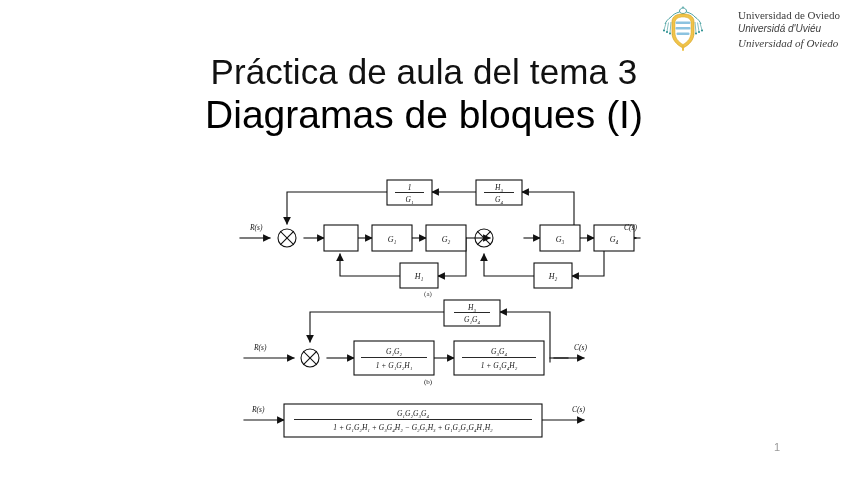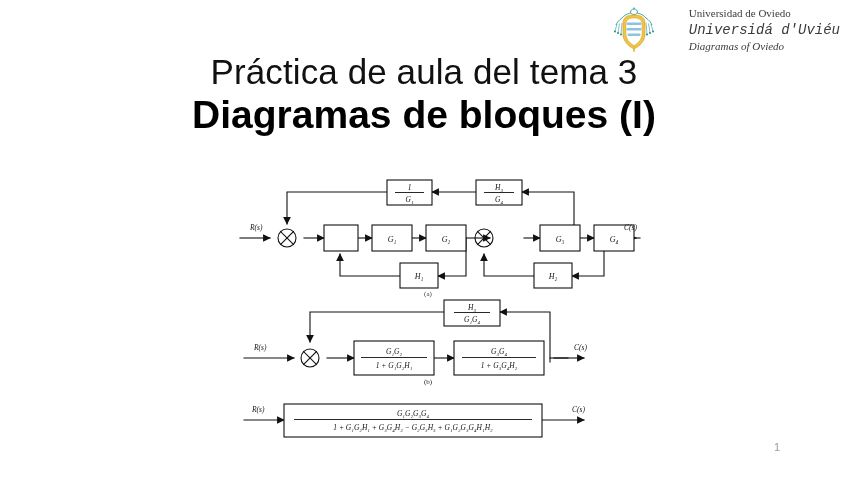--- a/index.html
+++ b/index.html
@@ -28,41 +28,41 @@
   #brand-crest { width: 56px; height: 46px; display: block; }
   #brand-text {
     display: flex;
     flex-direction: column;
     justify-content: center;
     line-height: 1.32;
     color: #3b3b3b;
     margin-left: 19px;
   }
   #brand-text .l1 { font-family: "Liberation Serif", serif; font-size: 11px; }
-  #brand-text .l2 { font-family: Liberation Mono, monospace; font-size: 14px; font-style: italic; }
+  #brand-text .l2 { font-family: Liberation Sans, sans-serif; font-size: 10px; font-style: italic; }
   #brand-text .l3 { font-family: "Liberation Serif", serif; font-size: 11px; font-style: italic; }
 
   
   #title-block {
     position: absolute;
     top: 52px;
     left: 0;
     width: 848px;
     text-align: center;
   }
   #title-main {
     font-size: 35px;
     font-weight: 300;
     letter-spacing: 0.1px;
     color: #111111;
     line-height: 1.12;
   }
   #title-sub {
     font-size: 39px;
-    font-weight: 700;
+    font-weight: 400;
     color: #000000;
     line-height: 1.14;
     margin-top: 2px;
   }
 
   
   #figure {
     position: absolute;
     left: 232px;
     top: 172px;
@@ -134,21 +134,21 @@
 
       <g stroke="#f0c44a" stroke-width="3" fill="none">
         <path d="M56 84 l0 6"></path>
       </g>
       <path d="M56 78 l0 10" stroke="#e8b93c" stroke-width="3"></path>
     </svg>
   </span>
   <span id="brand-text">
     <span class="l1">Universidad de Oviedo</span>
     <span class="l2">Universidá d'Uviéu</span>
-    <span class="l3">Diagramas of Oviedo</span>
+    <span class="l3">Universidad of Oviedo</span>
   </span>
 </div>
 
 <div id="title-block">
   <div id="title-main">Práctica de aula del tema 3</div>
   <div id="title-sub">Diagramas de bloques (I)</div>
 </div>
 
 <div id="figure">
   <svg width="410" height="282" viewBox="0 0 410 282" xmlns="http://www.w3.org/2000/svg">

